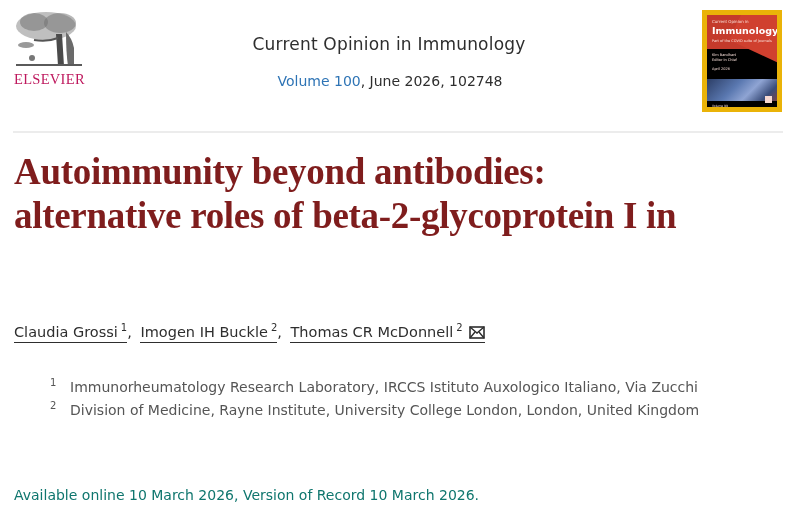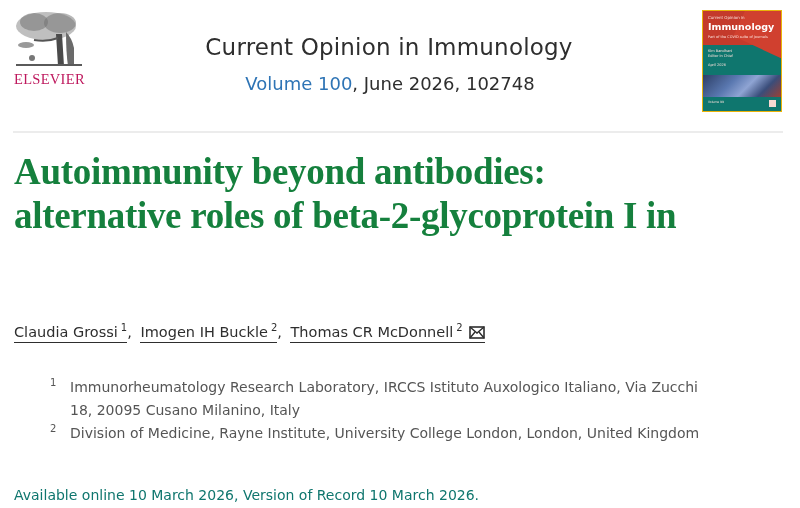--- a/index.html
+++ b/index.html
@@ -9,52 +9,52 @@
   .logo { position: absolute; left: 12px; top: 8px; width: 72px; height: 78px; }
   .logo svg { display: block; }
   .logo-word {
     position: absolute; left: 14px; top: 71px;
     font-family: "Liberation Serif", serif; font-size: 14.5px; letter-spacing: 0.3px;
     color: #be185d; font-weight: normal;
   }
 
   .journal-title {
     position: absolute; left: 0; width: 800px; top: 34px; text-align: center;
-    font-family: "DejaVu Sans", sans-serif; font-size: 23px; color: #2e2e2e; letter-spacing: 0.2px;
+    font-family: "DejaVu Sans", sans-serif; font-size: 17px; color: #2e2e2e; letter-spacing: 0.2px;
   }
   .journal-title span { margin-left: -22px; }
   .journal-meta {
     position: absolute; left: 0; width: 800px; top: 73px; text-align: center;
-    font-size: 18px; color: #2e2e2e;
+    font-size: 14px; color: #2e2e2e;
   }
   .journal-meta .inner { margin-left: -20px; }
   .vol-link { color: #2e74b5; text-decoration: none; }
 
   .cover {
     position: absolute; left: 702px; top: 10px; width: 80px; height: 102px;
-    background: #0f766e; overflow: hidden; border: 1px solid #eab308;
+    background: #000000; overflow: hidden; border: 5px solid #eab308;
   }
   .cover .band { position: absolute; left: 0; top: 0; width: 80px; height: 34px; background: #c43a2b; }
   .cover .band2 { position: absolute; right: -20px; top: -10px; width: 60px; height: 50px; background: #d0402f; transform: rotate(25deg); }
   .cover .small { position: absolute; left: 5px; top: 4px; font-size: 4px; color: #fbe2dc; }
   .cover .big { position: absolute; left: 5px; top: 10px; font-size: 9.5px; font-weight: bold; color: #ffffff; }
   .cover .sub { position: absolute; left: 5px; top: 24px; font-size: 3.5px; color: #fbe2dc; }
   .cover .ed { position: absolute; left: 5px; top: 38px; font-size: 3.5px; color: #fbe2dc; line-height: 5px; }
   .cover .img {
     position: absolute; left: 0; top: 64px; width: 80px; height: 22px;
     background: linear-gradient(135deg, #2c3e66 0%, #5a78b0 35%, #8fa4d3 55%, #3a4d7a 75%, #a3402e 100%);
   }
   .cover .foot { position: absolute; left: 5px; top: 89px; font-size: 3px; color: #fbe2dc; }
   .cover .elog { position: absolute; right: 5px; bottom: 4px; width: 7px; height: 7px; background: #f7d9d2; }
 
   .divider { position: absolute; left: 13px; top: 131px; width: 770px; height: 2px; background: #ececec; }
 
   .article-title {
     position: absolute; left: 14px; top: 150px; width: 780px;
-    font-family: "Liberation Serif", serif; font-size: 37px; line-height: 44px; color: #15803d;
+    font-family: "Liberation Serif", serif; font-size: 37px; line-height: 44px; color: #7f1d1d;
     letter-spacing: -0.3px;
   }
 
   .authors { position: absolute; left: 14px; top: 322px; font-size: 14.5px; color: #2e2e2e; white-space: nowrap; }
   .author { color: #2e2e2e; text-decoration: none; border-bottom: 1px solid #2e2e2e; padding-bottom: 2px; }
   .author sup { font-size: 10px; vertical-align: 6px; margin-left: 3px; }
   .sep { margin-right: 4px; }
   .mail-icon { display: inline-block; vertical-align: -2px; margin-left: 2px; }
 
   .affils { position: absolute; left: 50px; top: 376px; width: 740px; font-size: 14px; color: #555555; line-height: 23px; }
@@ -120,21 +120,20 @@
       <path d="M1 1 L8 7 L15 1" fill="none" stroke="#2e2e2e" stroke-width="1.4"></path>
       <path d="M1 12 L6 6 M15 12 L10 6" fill="none" stroke="#2e2e2e" stroke-width="1.4"></path>
     </svg>
   </a>
 </div>
 
 <div class="affils">
   <div class="affil">
     <span class="num">1</span>
     <div>Immunorheumatology Research Laboratory, IRCCS Istituto Auxologico Italiano, Via Zucchi</div>
-    <div>18, 20095 Cusano Milanino, Italy</div>
   </div>
   <div class="affil">
     <span class="num">2</span>
     <div>Division of Medicine, Rayne Institute, University College London, London, United Kingdom</div>
   </div>
 </div>
 
 <div class="avail">Available online 10 March 2026, Version of Record 10 March 2026.</div>
 
 </body></html>

